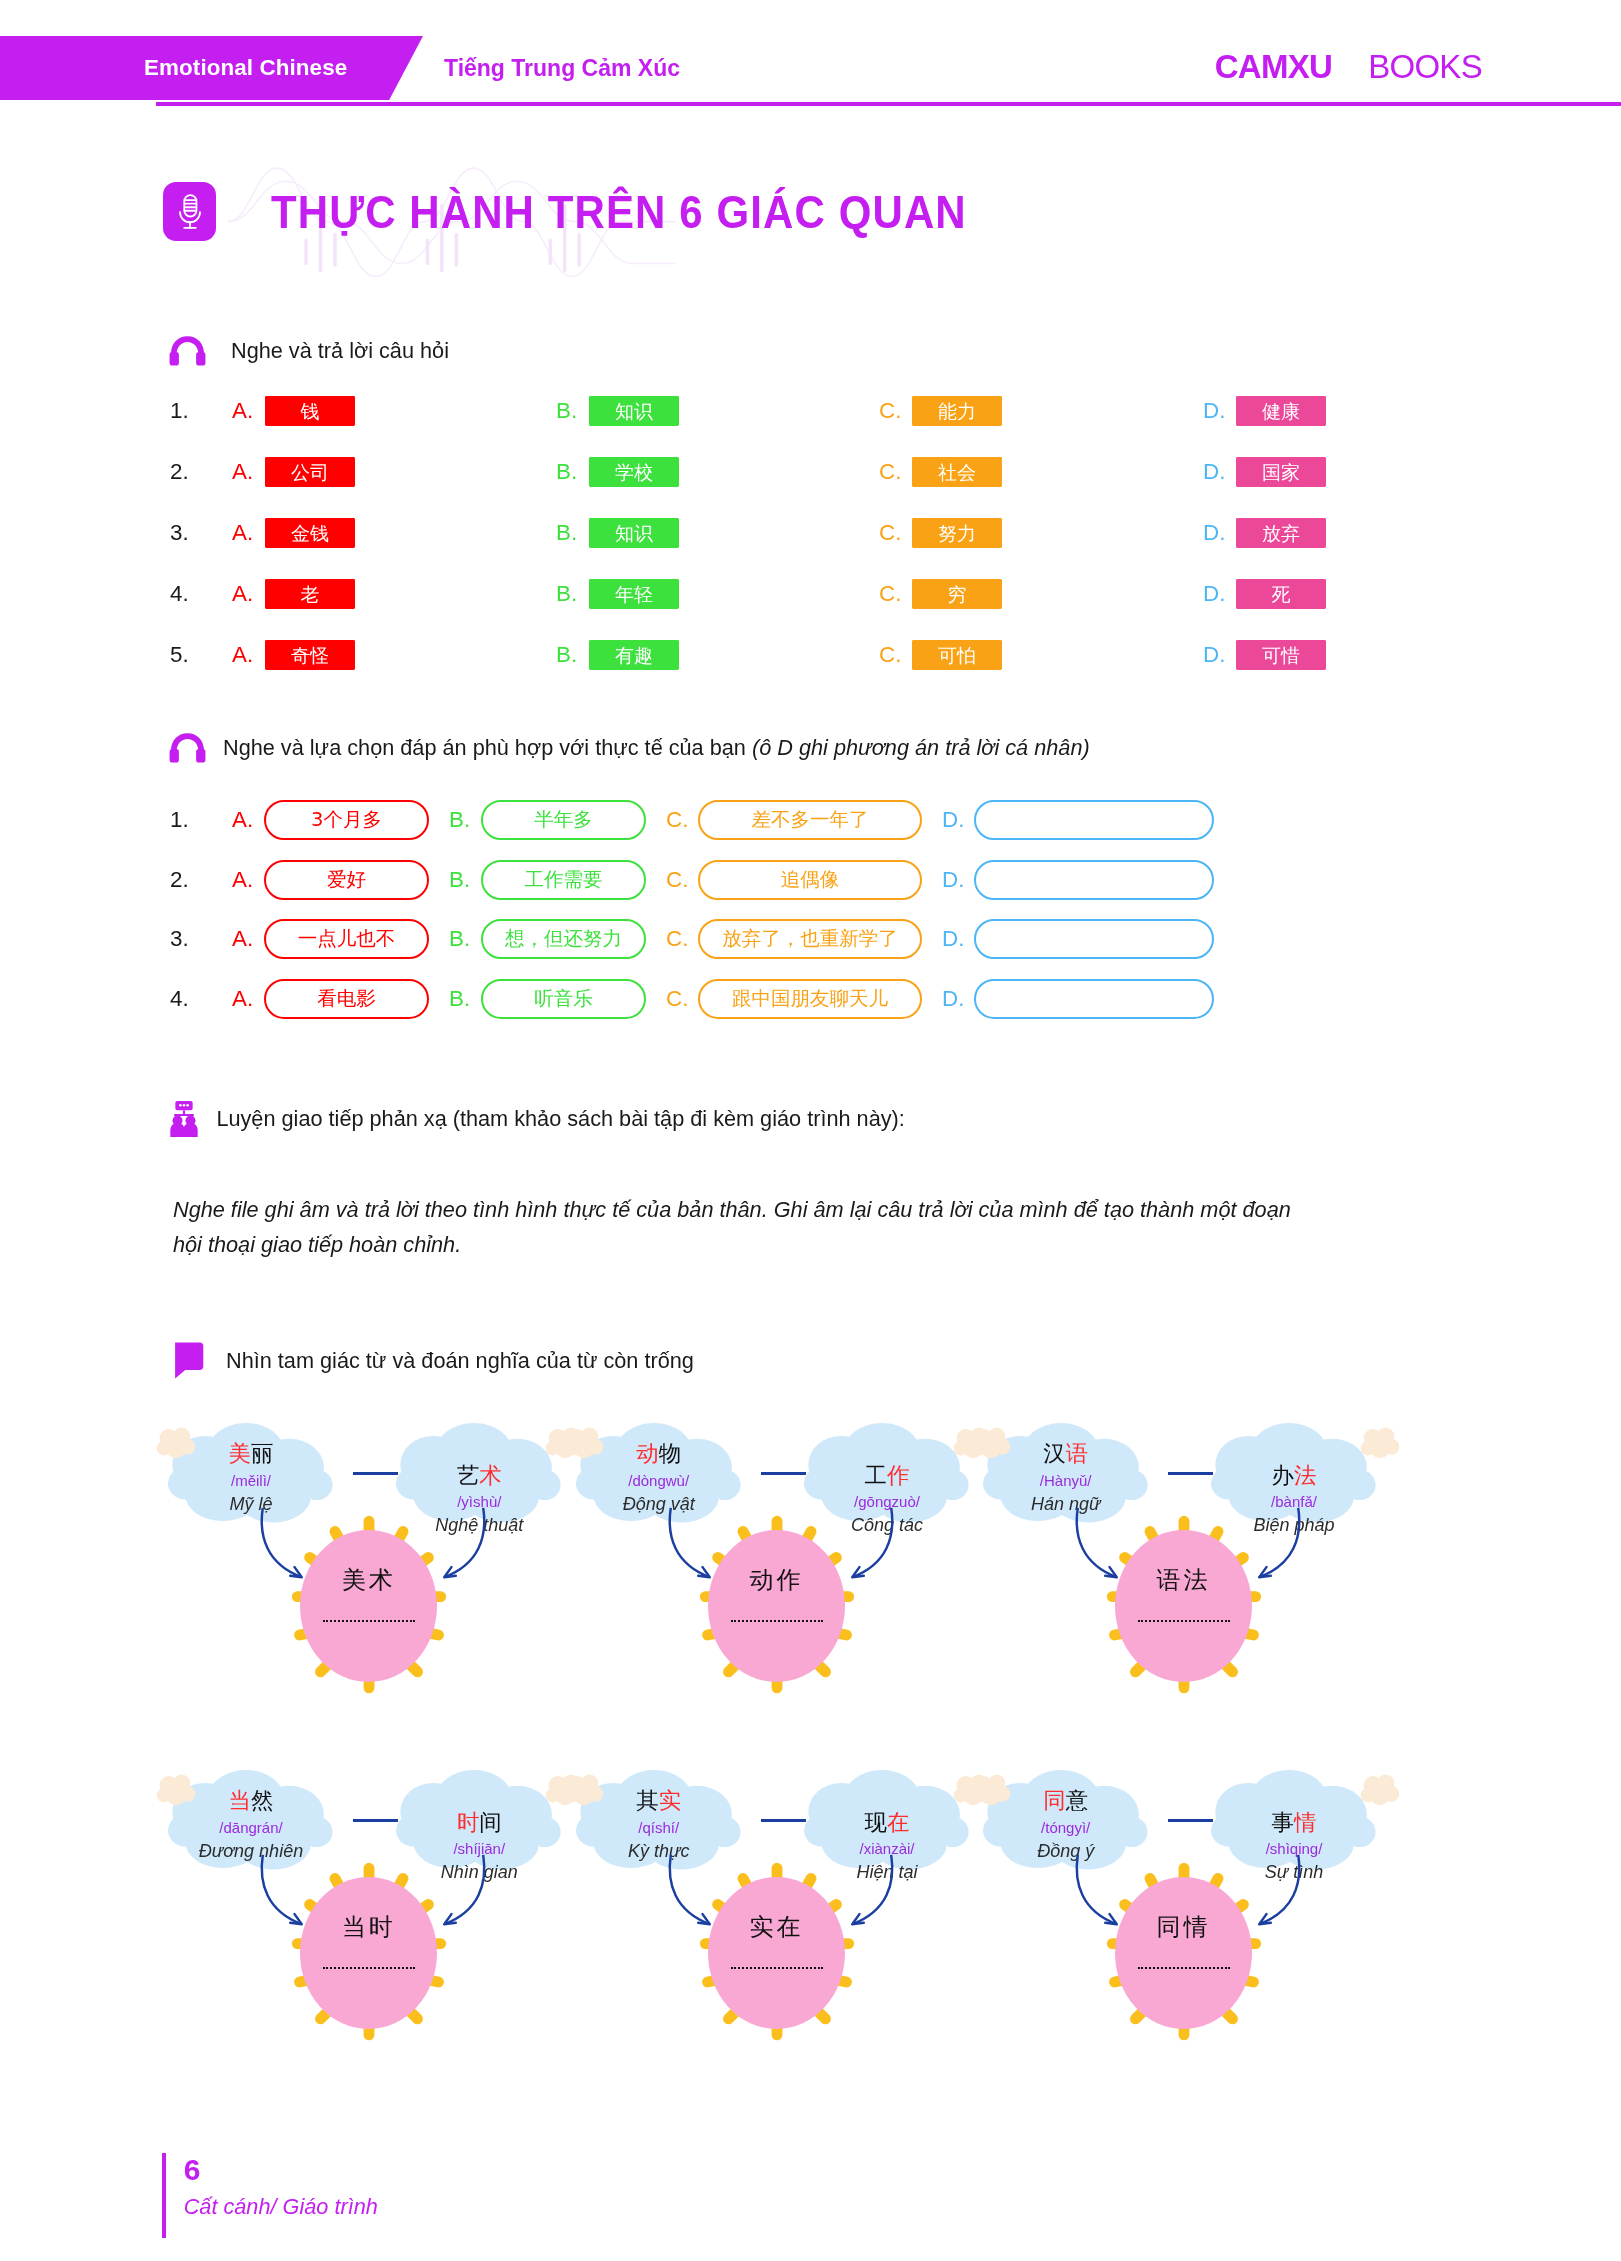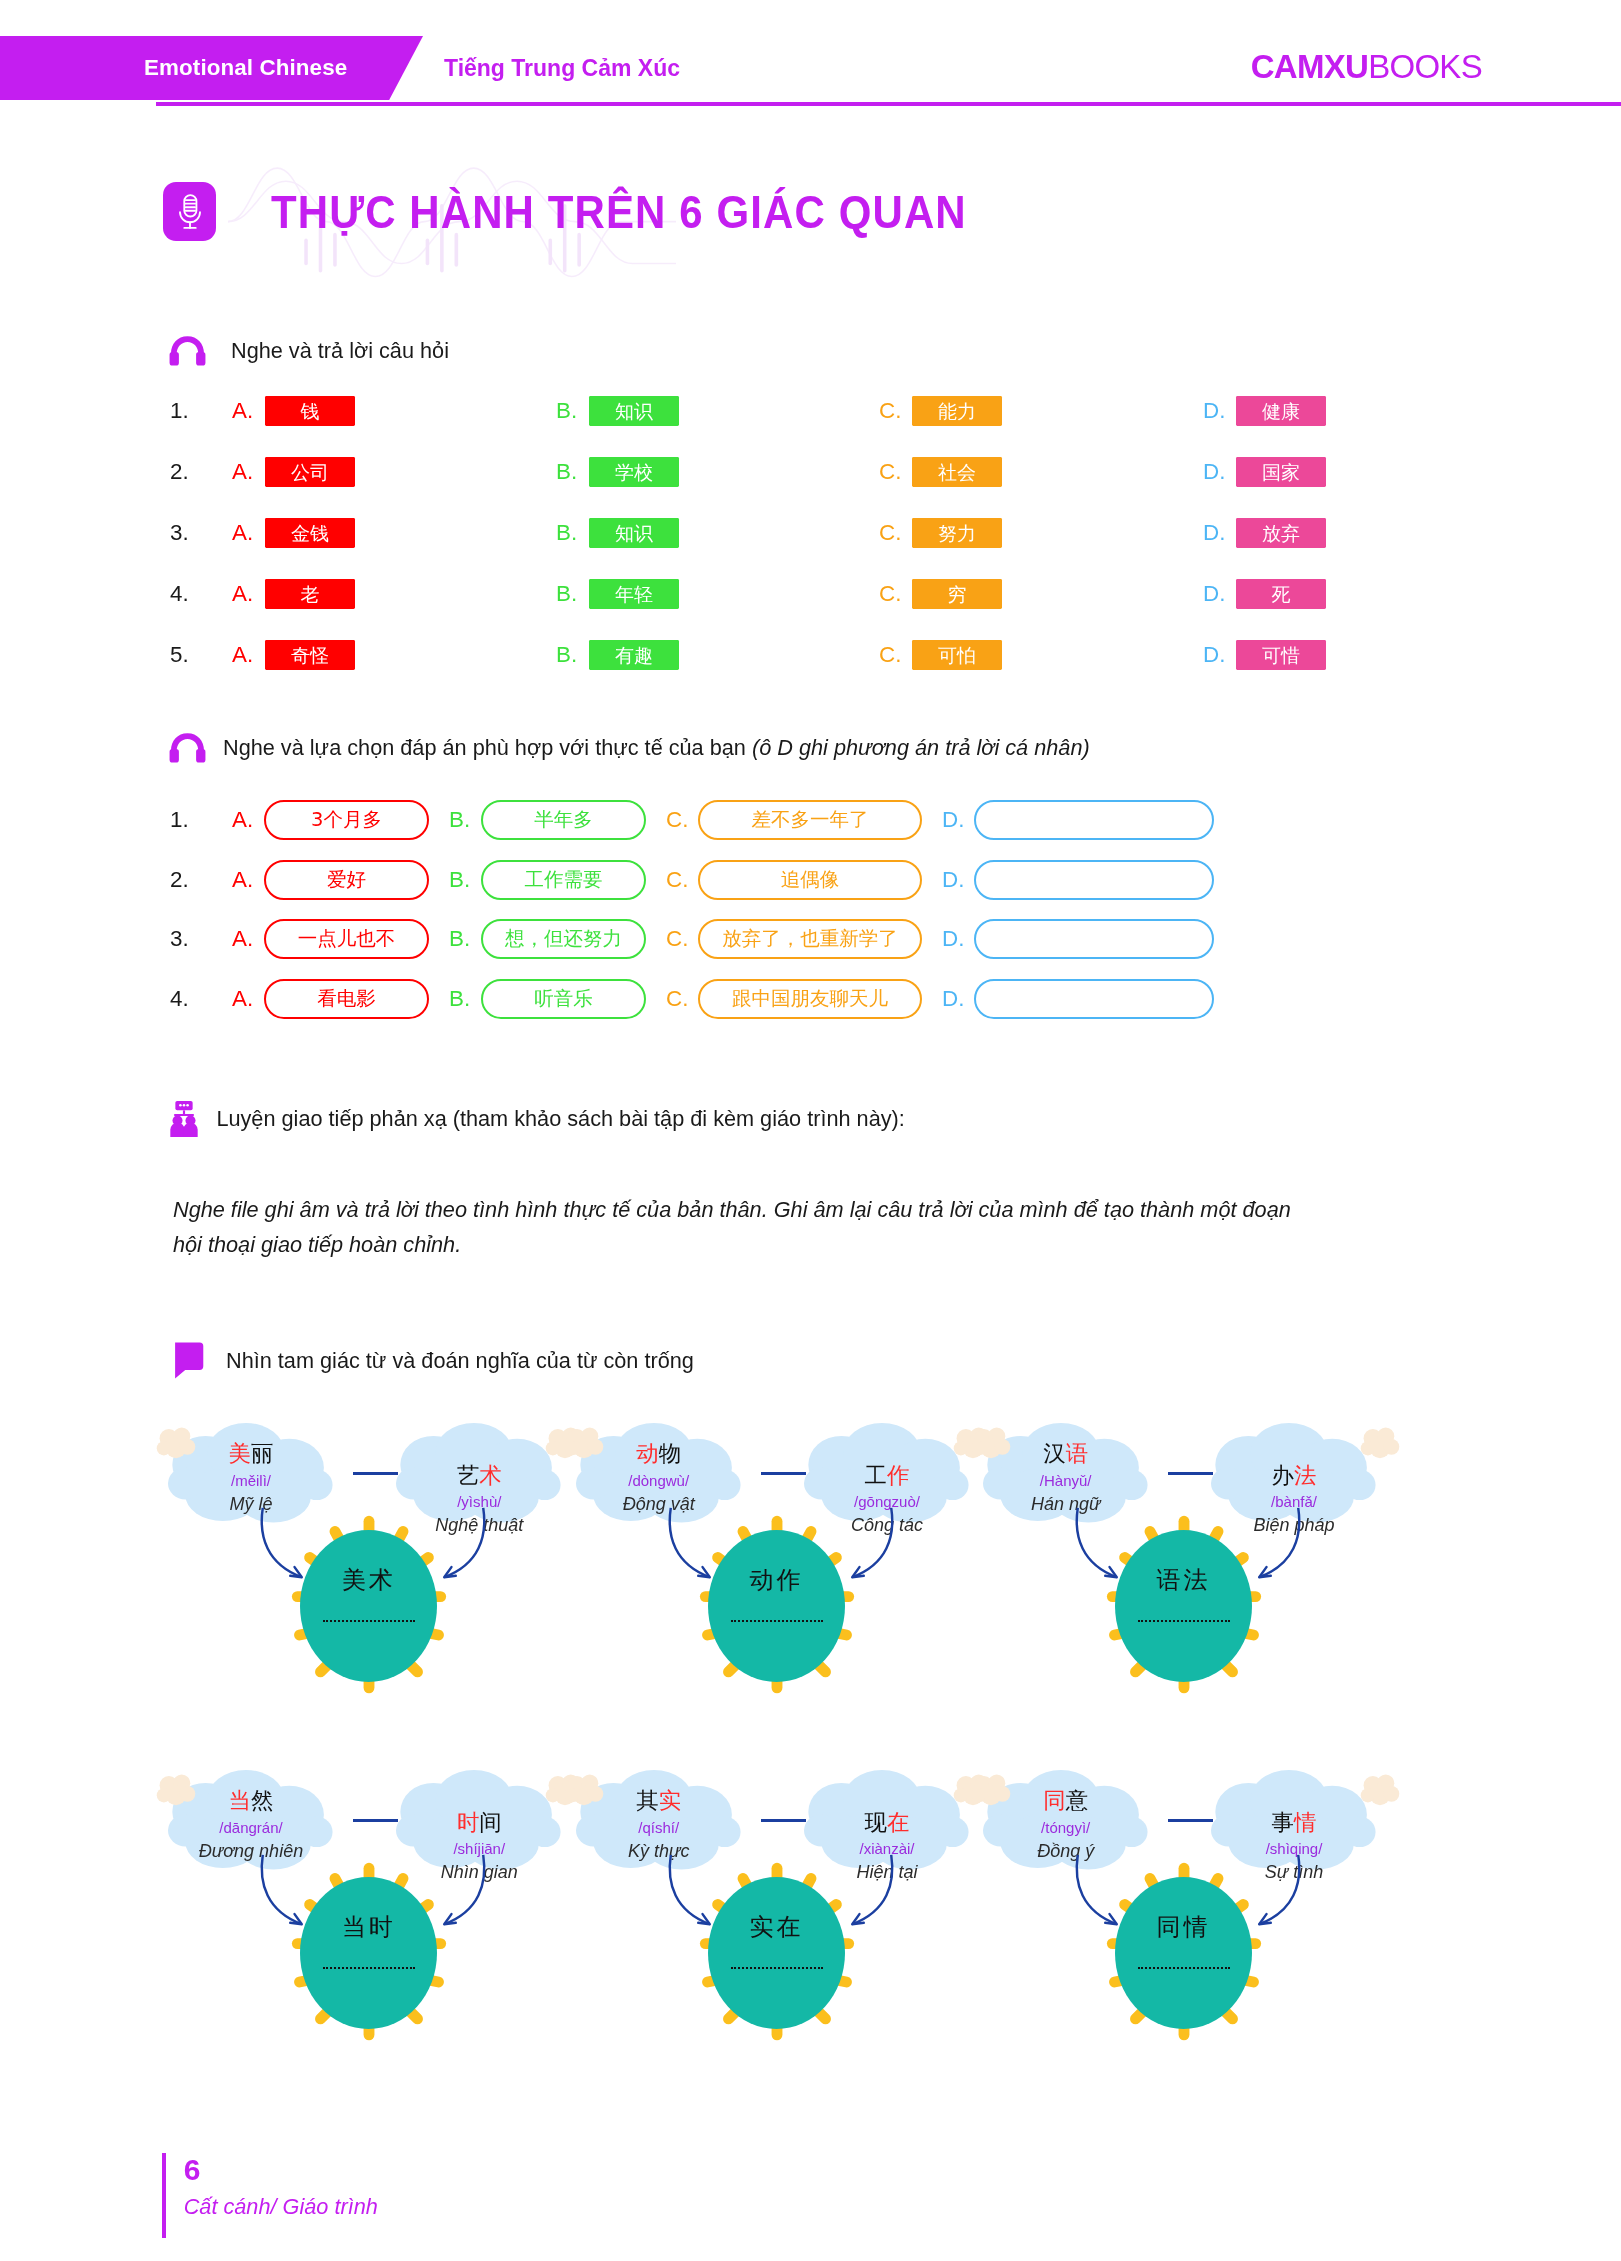--- a/index.html
+++ b/index.html
@@ -23,21 +23,21 @@
     letter-spacing: 0.1px;
   }
   .hdr-sub {
     position: absolute; left: 444px; top: 36px; height: 64px;
     display: flex; align-items: center;
     color: #c41ef0; font-size: 23px; font-weight: bold;
   }
   .hdr-logo {
     position: absolute; right: 139px; top: 35px; height: 64px;
     display: flex; align-items: center;
-    font-size: 33px; letter-spacing: -0.7px;
+    font-size: 33px; letter-spacing: -0.7px; gap: 36px;
   }
   .hdr-logo .b { color: #c41ef0; font-weight: bold; }
   .hdr-logo .l { color: #c41ef0; font-weight: 300; }
   .hdr-rule {
     position: absolute; left: 156px; right: 0px; top: 102px; height: 4.3px;
     background: #c41ef0;
   }
 
   
   .title-block { position: absolute; left: 163px; top: 168px; width: 867px; height: 108px; }
@@ -130,21 +130,21 @@
   .cloud .hz .r { color: #ff2d2d; }
   .cloud .hz .k { color: #111111; }
   .cloud .pinyin { font-size: 15px; color: #9b2bdd; white-space: nowrap; }
   .cloud .viet { font-size: 18px; font-style: italic; color: #2b2b2b; white-space: nowrap; }
 
   .dash-link { position: absolute; left: 194px; top: 56px; width: 45px; height: 2.9px; background: #1b3fa0; z-index: 4; }
 
   .sun-wrap { position: absolute; left: 105px; top: 85px; width: 210px; height: 210px; }
   .sun-core {
     position: absolute; left: 36px; top: 29px; width: 137px; height: 152px;
-    background: #14b8a6; border-radius: 50%;
+    background: #f9a8d4; border-radius: 50%;
     display: flex; flex-direction: column; align-items: center; z-index: 2;
   }
   .sun-core .cw {
     margin-top: 38px; font-size: 24px; color: #111; line-height: 1;
     font-family: "DejaVu Sans", sans-serif; letter-spacing: 2.9px;
   }
   .sun-core .blankline {
     margin-top: 27.5px; width: 92px; border-bottom: 2.9px dotted #111; height: 0.7px;
   }
   .arrow { position: absolute; z-index: 5; }

